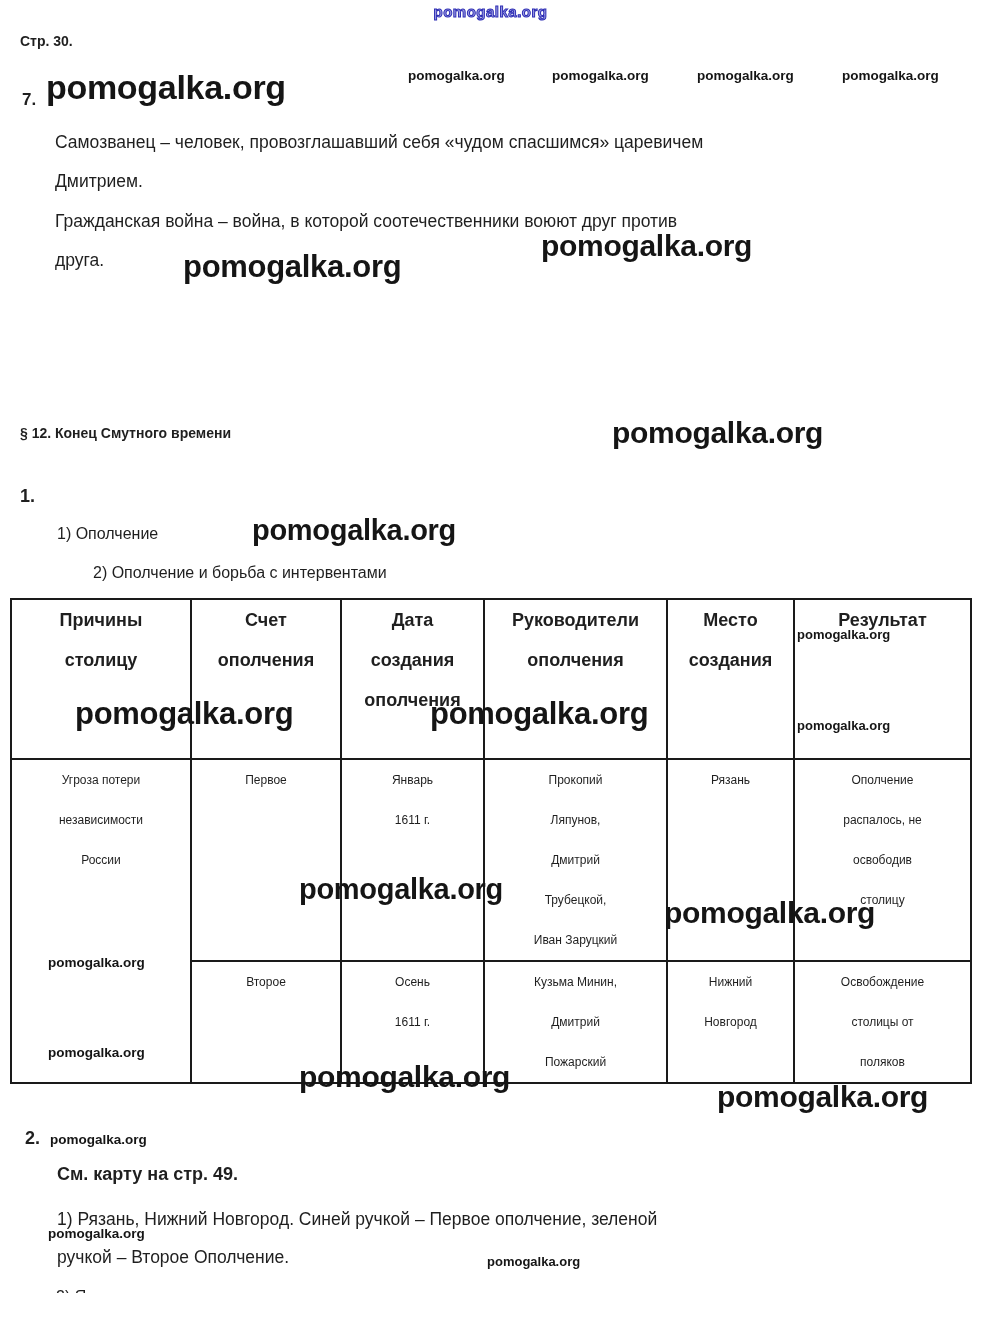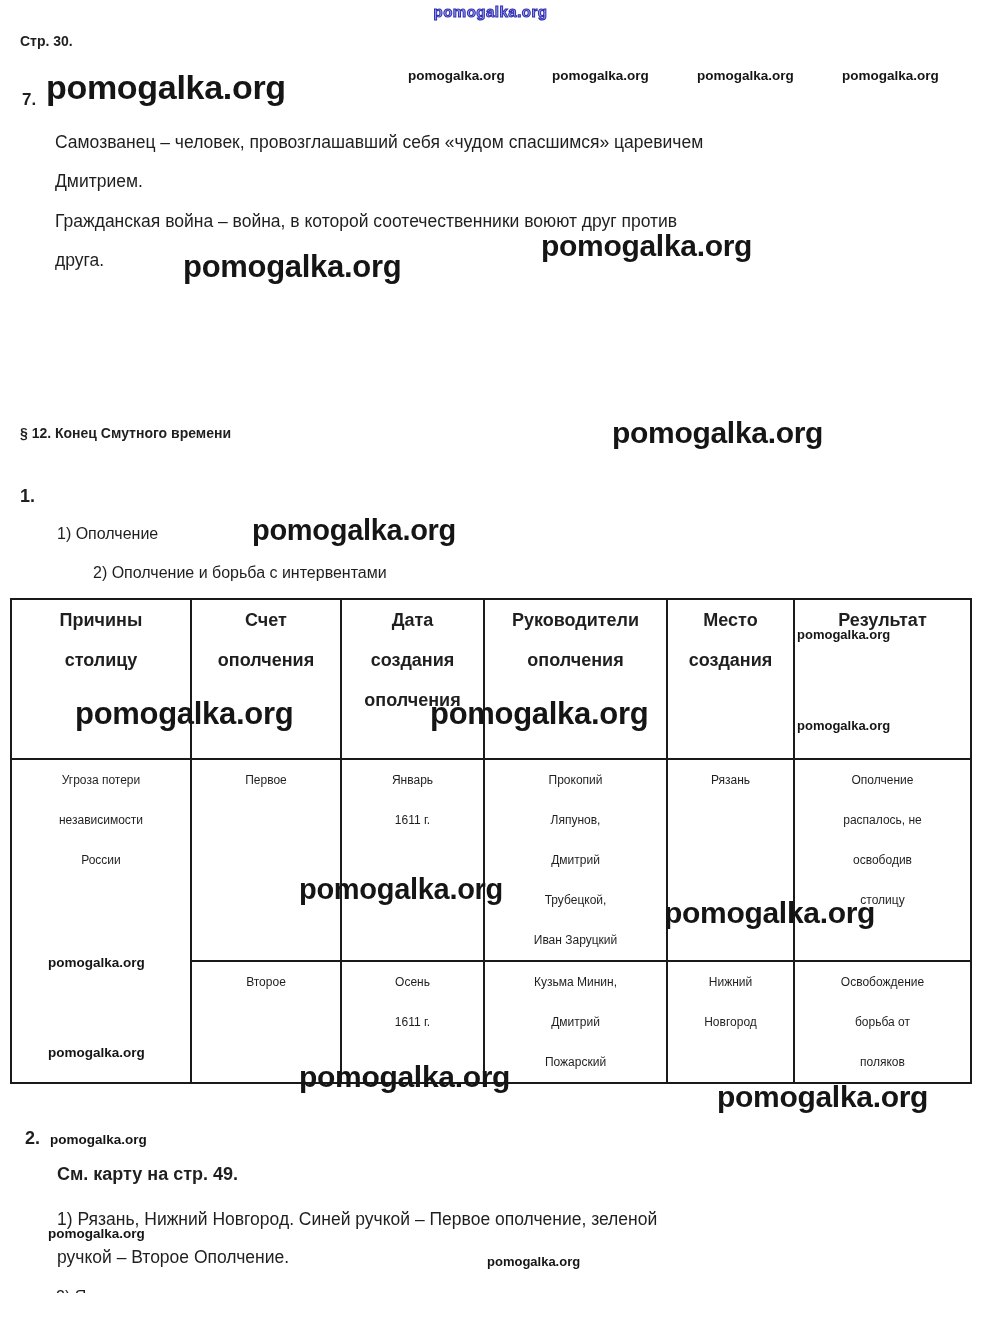--- a/index.html
+++ b/index.html
@@ -107,21 +107,21 @@
     <tr class="r-two">
       <td>Второе</td>
       <td>Осень
 1611 г.</td>
       <td>Кузьма Минин,
 Дмитрий
 Пожарский</td>
       <td>Нижний
 Новгород</td>
       <td>Освобождение
-борьба от
+столицы от
 поляков</td>
     </tr>
   </tbody>
     </table>
 
   <span class="abs wm wm-big" style="left:75px;  top:696px; font-size:31px;">pomogalka.org</span>
   <span class="abs wm wm-big" style="left:430px; top:696px; font-size:31px;">pomogalka.org</span>
   <span class="abs wm wm-small" style="left:797px; top:627px; font-size:13px;">pomogalka.org</span>
   <span class="abs wm wm-small" style="left:797px; top:718px; font-size:13px;">pomogalka.org</span>
   <span class="abs wm wm-big" style="left:299px; top:873px; font-size:29px;">pomogalka.org</span>

